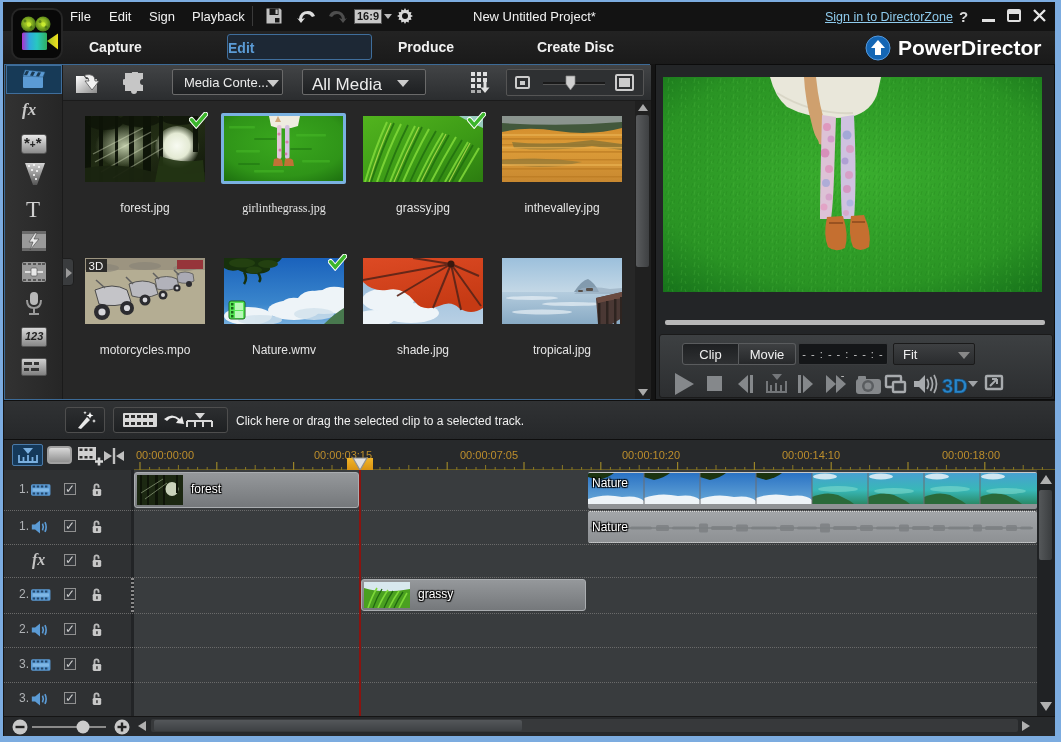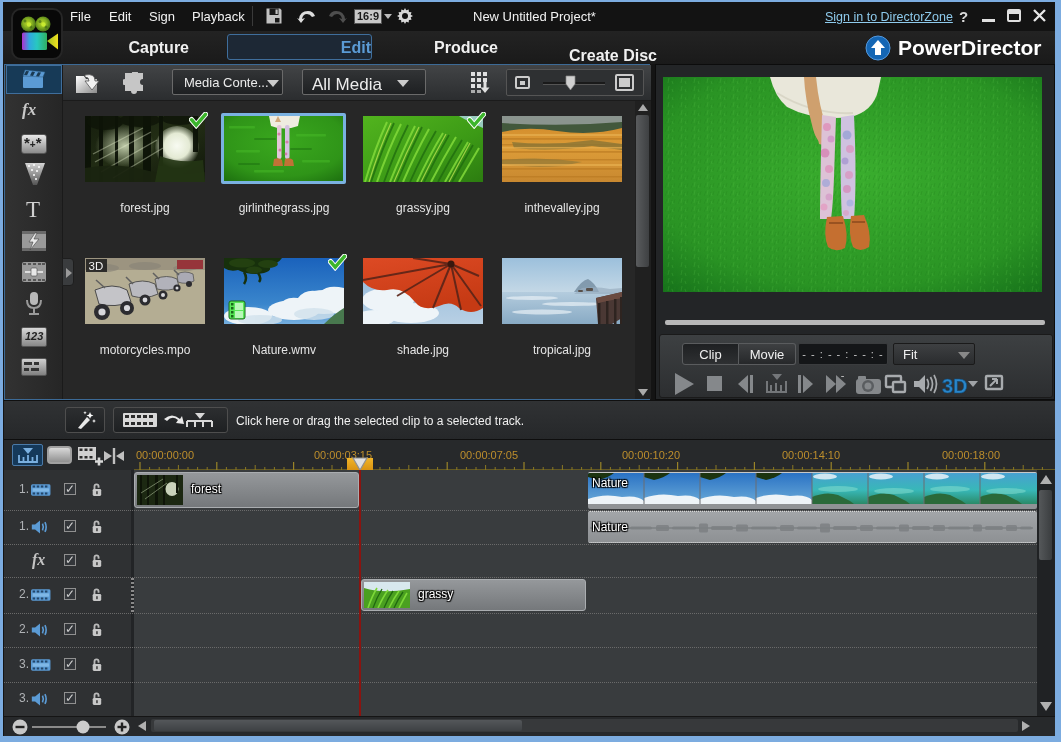--- a/index.html
+++ b/index.html
@@ -5,21 +5,21 @@
 * { margin:0; padding:0; box-sizing:border-box; }
 html,body { width:1061px; height:742px; overflow:hidden; background:#7cace0; }
 body { font-family:"Liberation Sans", sans-serif; position:relative; }
 .abs { position:absolute; }
 #win { position:absolute; left:3px; top:2px; width:1052px; height:734px; background:#141414; }
 
 #titlebar { position:absolute; left:0; top:0; width:100%; height:29px; background:#131313; }
 .menu { position:absolute; top:7px; color:#f2f2f2; font-size:13px; }
 
 #tabbar { position:absolute; left:0; top:29px; width:100%; height:33px; background:linear-gradient(#232323,#1a1a1a); }
-.tab { position:absolute; top:0; height:33px; line-height:33px; color:#f0f0f0; font-size:16px; font-weight:bold; text-align:right; }
+.tab { position:absolute; top:0; height:33px; line-height:33px; color:#f0f0f0; font-size:14px; font-weight:bold; text-align:left; }
 
 #mediapanel { position:absolute; left:1px; top:62px; width:646px; height:336px; background:#282828; border:1px solid #3c6a96; }
 #sidebar { position:absolute; left:0; top:0; width:58px; height:334px; background:linear-gradient(90deg,#323232,#262626); border-right:1px solid #1a1a1a; }
 #mtoolbar { position:absolute; left:58px; top:0; width:588px; height:36px; background:linear-gradient(#424446,#2b2d2f); border-bottom:1px solid #1b1b1b; }
 #library { position:absolute; left:58px; top:36px; width:588px; height:298px; background:#272727; }
 
 #prevpanel { position:absolute; left:652px; top:62px; width:400px; height:336px; background:#232527; border:1px solid #0c0c0c; }
 #videoimg { position:absolute; left:7px; top:12px; width:379px; height:215px; background:#2e9b2e; }
 #seekbar { position:absolute; left:9px; top:255px; width:380px; height:5px; background:#b8b8b8; border-radius:2px; }
 #ctrlbar { position:absolute; left:3px; top:269px; width:394px; height:64px; background:linear-gradient(#3d4042,#2c2e30); border:1px solid #1a1a1a; border-radius:3px; }
@@ -79,21 +79,21 @@
     <div class="abs" style="left:1004px; top:7px; width:14px; height:13px; border:2px solid #e0e0e0; border-radius:2px; background:#131313;"></div>
     <div class="abs" style="left:1006px; top:9px; width:10px; height:3px; background:#e0e0e0;"></div>
     <svg class="abs" style="left:1029px; top:6px;" width="15" height="15" viewBox="0 0 15 15">
       <path d="M2 2 L13 13 M13 2 L2 13" stroke="#e8e8e8" stroke-width="2.3"></path>
     </svg>
   </div>
   <div id="tabbar">
     <div class="tab" style="left:86px; width:100px;">Capture</div>
     <div class="tab" style="left:224px; width:145px; border:1px solid #3f6e9c; border-radius:3px; height:26px; line-height:26px; top:3px; background:#1d2835; color:#5b9bd5;">Edit</div>
     <div class="tab" style="left:395px; width:100px;">Produce</div>
-    <div class="tab" style="left:534px; width:120px;margin-top:8px;">Create Disc</div>
+    <div class="tab" style="left:534px; width:120px;">Create Disc</div>
 
     <svg class="abs" style="left:862px; top:4px;" width="26" height="26" viewBox="0 0 26 26">
       <circle cx="13" cy="13" r="12" fill="#1466b4"></circle>
       <circle cx="13" cy="13" r="12" fill="none" stroke="#5599dd" stroke-width="1"></circle>
       <path d="M13 5 L20 13 L16 13 L16 20 L10 20 L10 13 L6 13 Z" fill="#fff"></path>
     </svg>
     <div class="abs" style="left:895px; top:5px; color:#fff; font-size:21px; font-weight:bold; letter-spacing:0px;">PowerDirector</div>
   </div>
 
   <div class="abs" style="left:8px; top:6px; width:52px; height:52px; background:#080808; border:2px solid #262626; border-radius:10px;"></div>
@@ -565,21 +565,21 @@
               <rect x="5" y="12" width="2.5" height="2.5"></rect>
               <rect x="5" y="16" width="2.5" height="2.5"></rect>
             </g>
         <g fill="#b8f8b8">
               <rect x="9" y="4" width="8" height="7"></rect>
               <rect x="9" y="12" width="8" height="7"></rect>
             </g>
       </svg>
 
       <div class="abs lbl" style="left:22px; top:100px; width:120px;">forest.jpg</div>
-      <div class="abs lbl" style="left:161px; top:100px; width:120px;">girlinthegrass.jpg</div>
+      <div class="abs lbl" style="left:161px; top:100px; width:120px;font-family:Liberation Serif, serif;">girlinthegrass.jpg</div>
       <div class="abs lbl" style="left:300px; top:100px; width:120px;">grassy.jpg</div>
       <div class="abs lbl" style="left:439px; top:100px; width:120px;">inthevalley.jpg</div>
       <div class="abs lbl" style="left:22px; top:242px; width:120px;">motorcycles.mpo</div>
       <div class="abs lbl" style="left:161px; top:242px; width:120px;">Nature.wmv</div>
       <div class="abs lbl" style="left:300px; top:242px; width:120px;">shade.jpg</div>
       <div class="abs lbl" style="left:439px; top:242px; width:120px;">tropical.jpg</div>
       </div>
     </div>
   </div>
   <div id="prevpanel">

